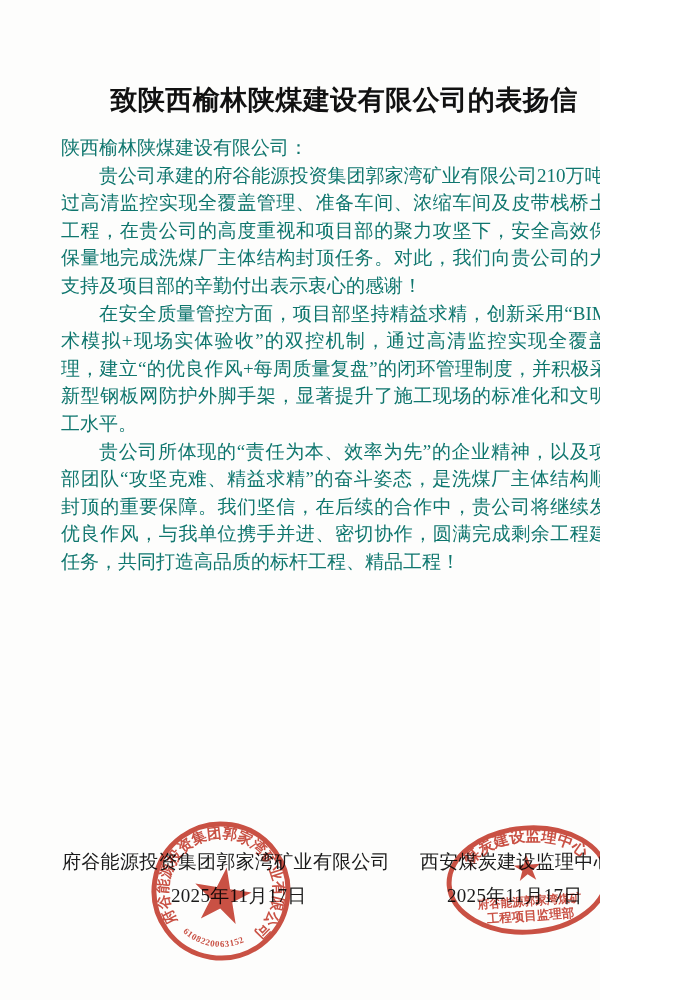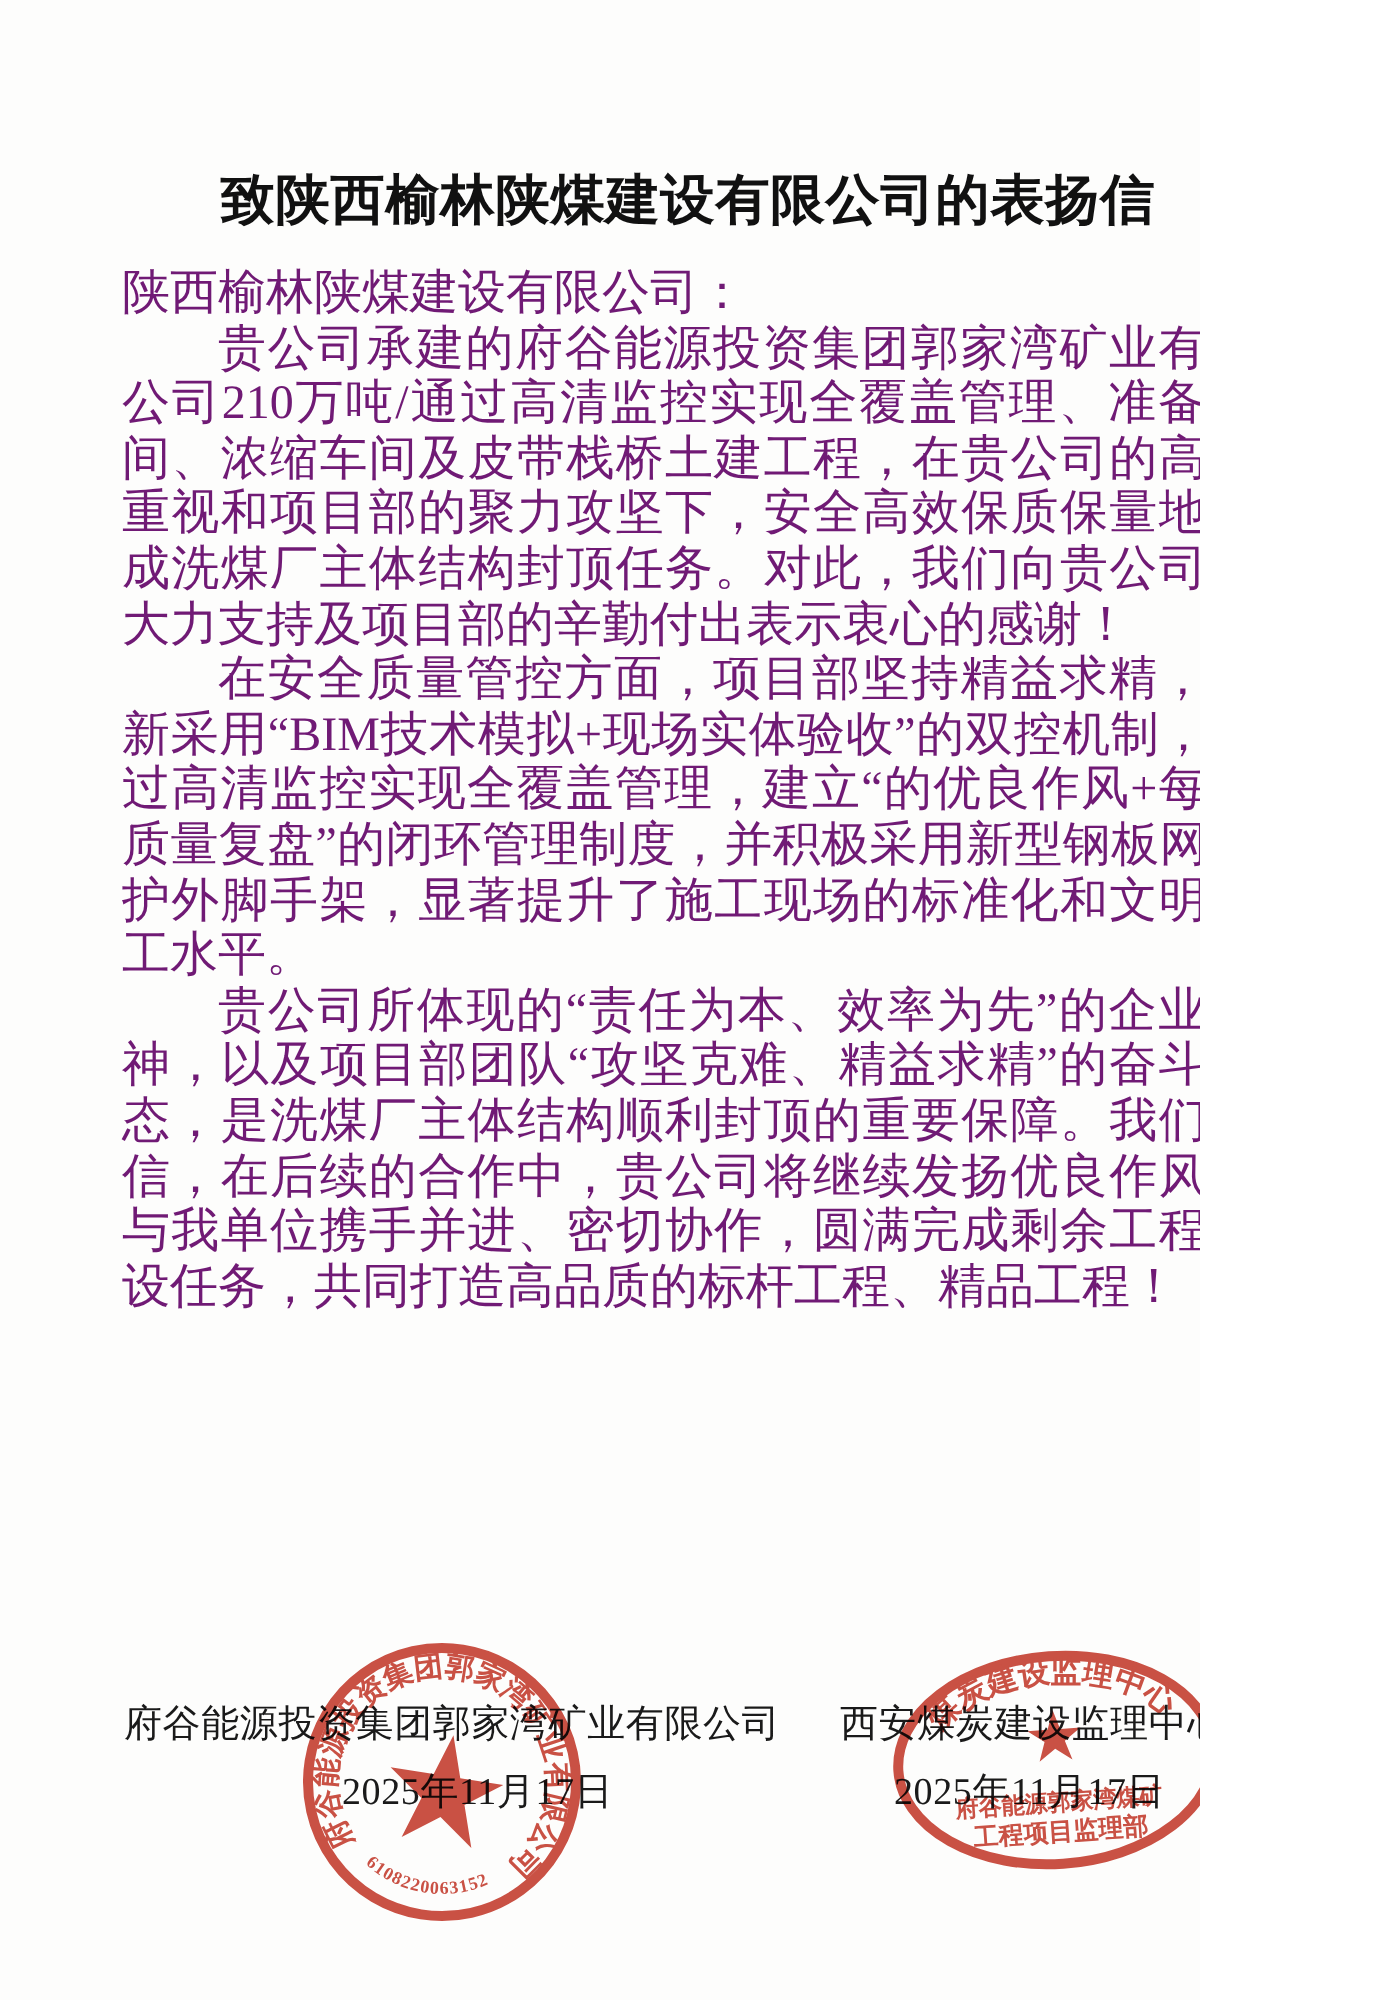--- a/index.html
+++ b/index.html
@@ -23,25 +23,25 @@
     font-weight: 700;
     font-size: 27px;
     letter-spacing: 0.5px;
     color: #111111;
   }
   .letter-body {
     position: absolute;
     top: 134px;
     left: 61px;
     width: 567px;
-    font-size: 24px;
+    font-size: 19px;
     line-height: 27.6px;
     text-align: justify;
     text-justify: inter-ideograph;
-    color: #701a75;
+    color: #0f766e;
   }
   .letter-body p { margin: 0; }
   .letter-body p.para { text-indent: 2em; }
   .sign {
     position: absolute;
     font-size: 19px;
     letter-spacing: 0.3px;
     color: #1a1a1a;
     white-space: nowrap;
   }

